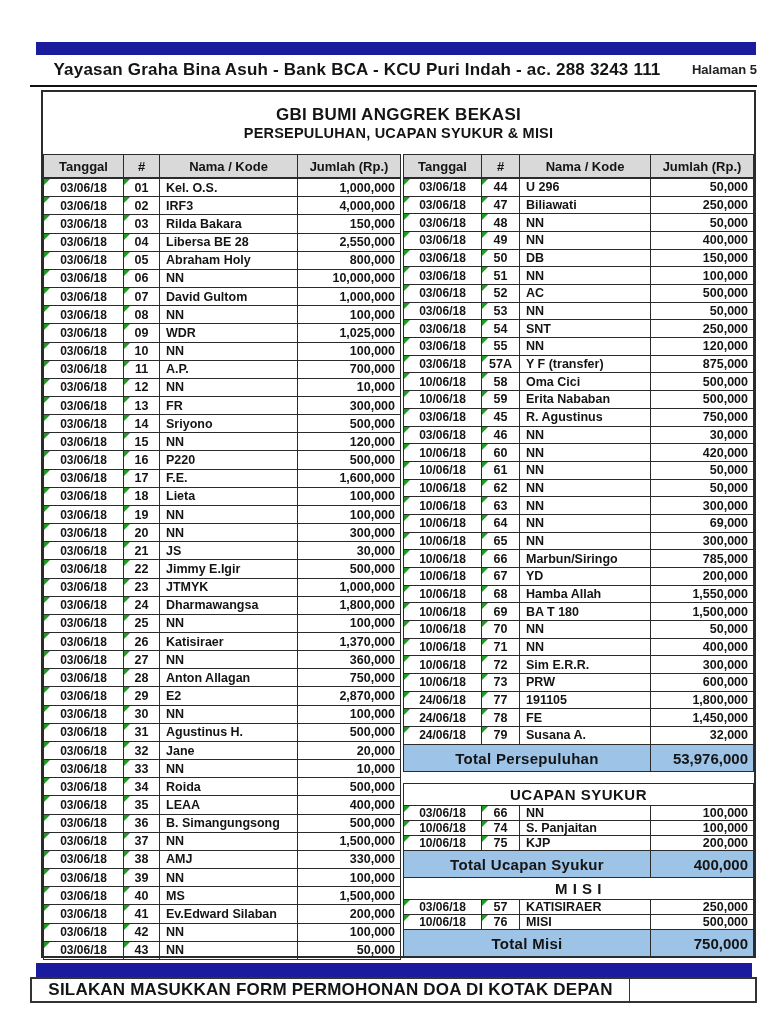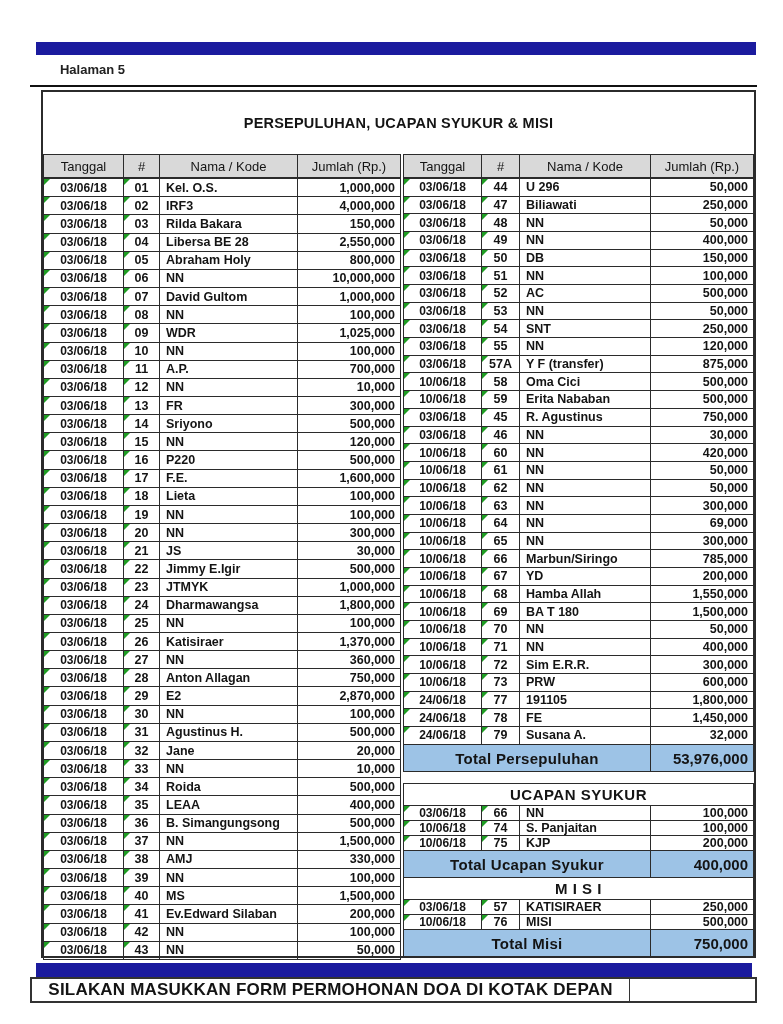--- a/index.html
+++ b/index.html
@@ -30,21 +30,21 @@
   .left-wrap{width:359px;}
   .gutter{width:4px;height:100%;}
   .right-col{flex:1;display:flex;flex-direction:column;}
   .spacer{height:11px;}
   
   table.tbl{border-collapse:collapse;table-layout:fixed;width:100%;border:1.5px solid var(--line);}
   table.left-table{height:806px;}
   table.rt1{height:618px;}
   table.rt2{height:174px;}
   .tbl th,.tbl td{border:1px solid var(--line);overflow:hidden;white-space:nowrap;padding:0;}
-  .tbl thead th{height:22px;background:var(--hdr-grey);font-size:13px;font-weight:400;border-bottom:2px solid var(--line);}
+  .tbl thead th{height:22px;background:var(--hdr-grey);font-size:13px;font-weight:700;border-bottom:2px solid var(--line);}
   .tbl td{font-size:12.5px;font-weight:700;}
   .tbl td.date{text-align:center;font-size:12px;position:relative;}
   .tbl td.num{text-align:center;position:relative;}
   .tbl td.name{text-align:left;padding-left:6px;}
   .tbl td.amount{text-align:right;padding-right:5px;}
   .tbl tbody td.date::before,.tbl tbody td.num::before{
     content:"";position:absolute;top:0;left:0;
     border-top:6px solid var(--green);border-right:6px solid transparent;
   }
   tr.total-row td{background:var(--total-blue);height:26px;font-size:15px;font-weight:700;}
@@ -59,26 +59,28 @@
   .footer-empty{flex:1;}
 </style>
 </head>
 <body>
 
 <div class="canvas">
 
   <div class="topbar"></div>
 
   <div class="page-header">
+    <span class="org-title">Yayasan Graha Bina Asuh - Bank BCA -  KCU Puri Indah - ac. 288 3243 111</span>
     <span class="halaman">Halaman 5</span>
   </div>
   <div class="header-rule"></div>
 
   <div class="main-box">
     <div class="title-block">
+      <div class="title-line1">GBI BUMI ANGGREK BEKASI</div>
       <div class="title-line3">PERSEPULUHAN, UCAPAN SYUKUR &amp; MISI</div>
     </div>
 
     <div class="tables-row">
 
       <div class="left-wrap">
         <table class="tbl left-table">
           <colgroup>
               <col style="width:80px">
               <col style="width:36px">

